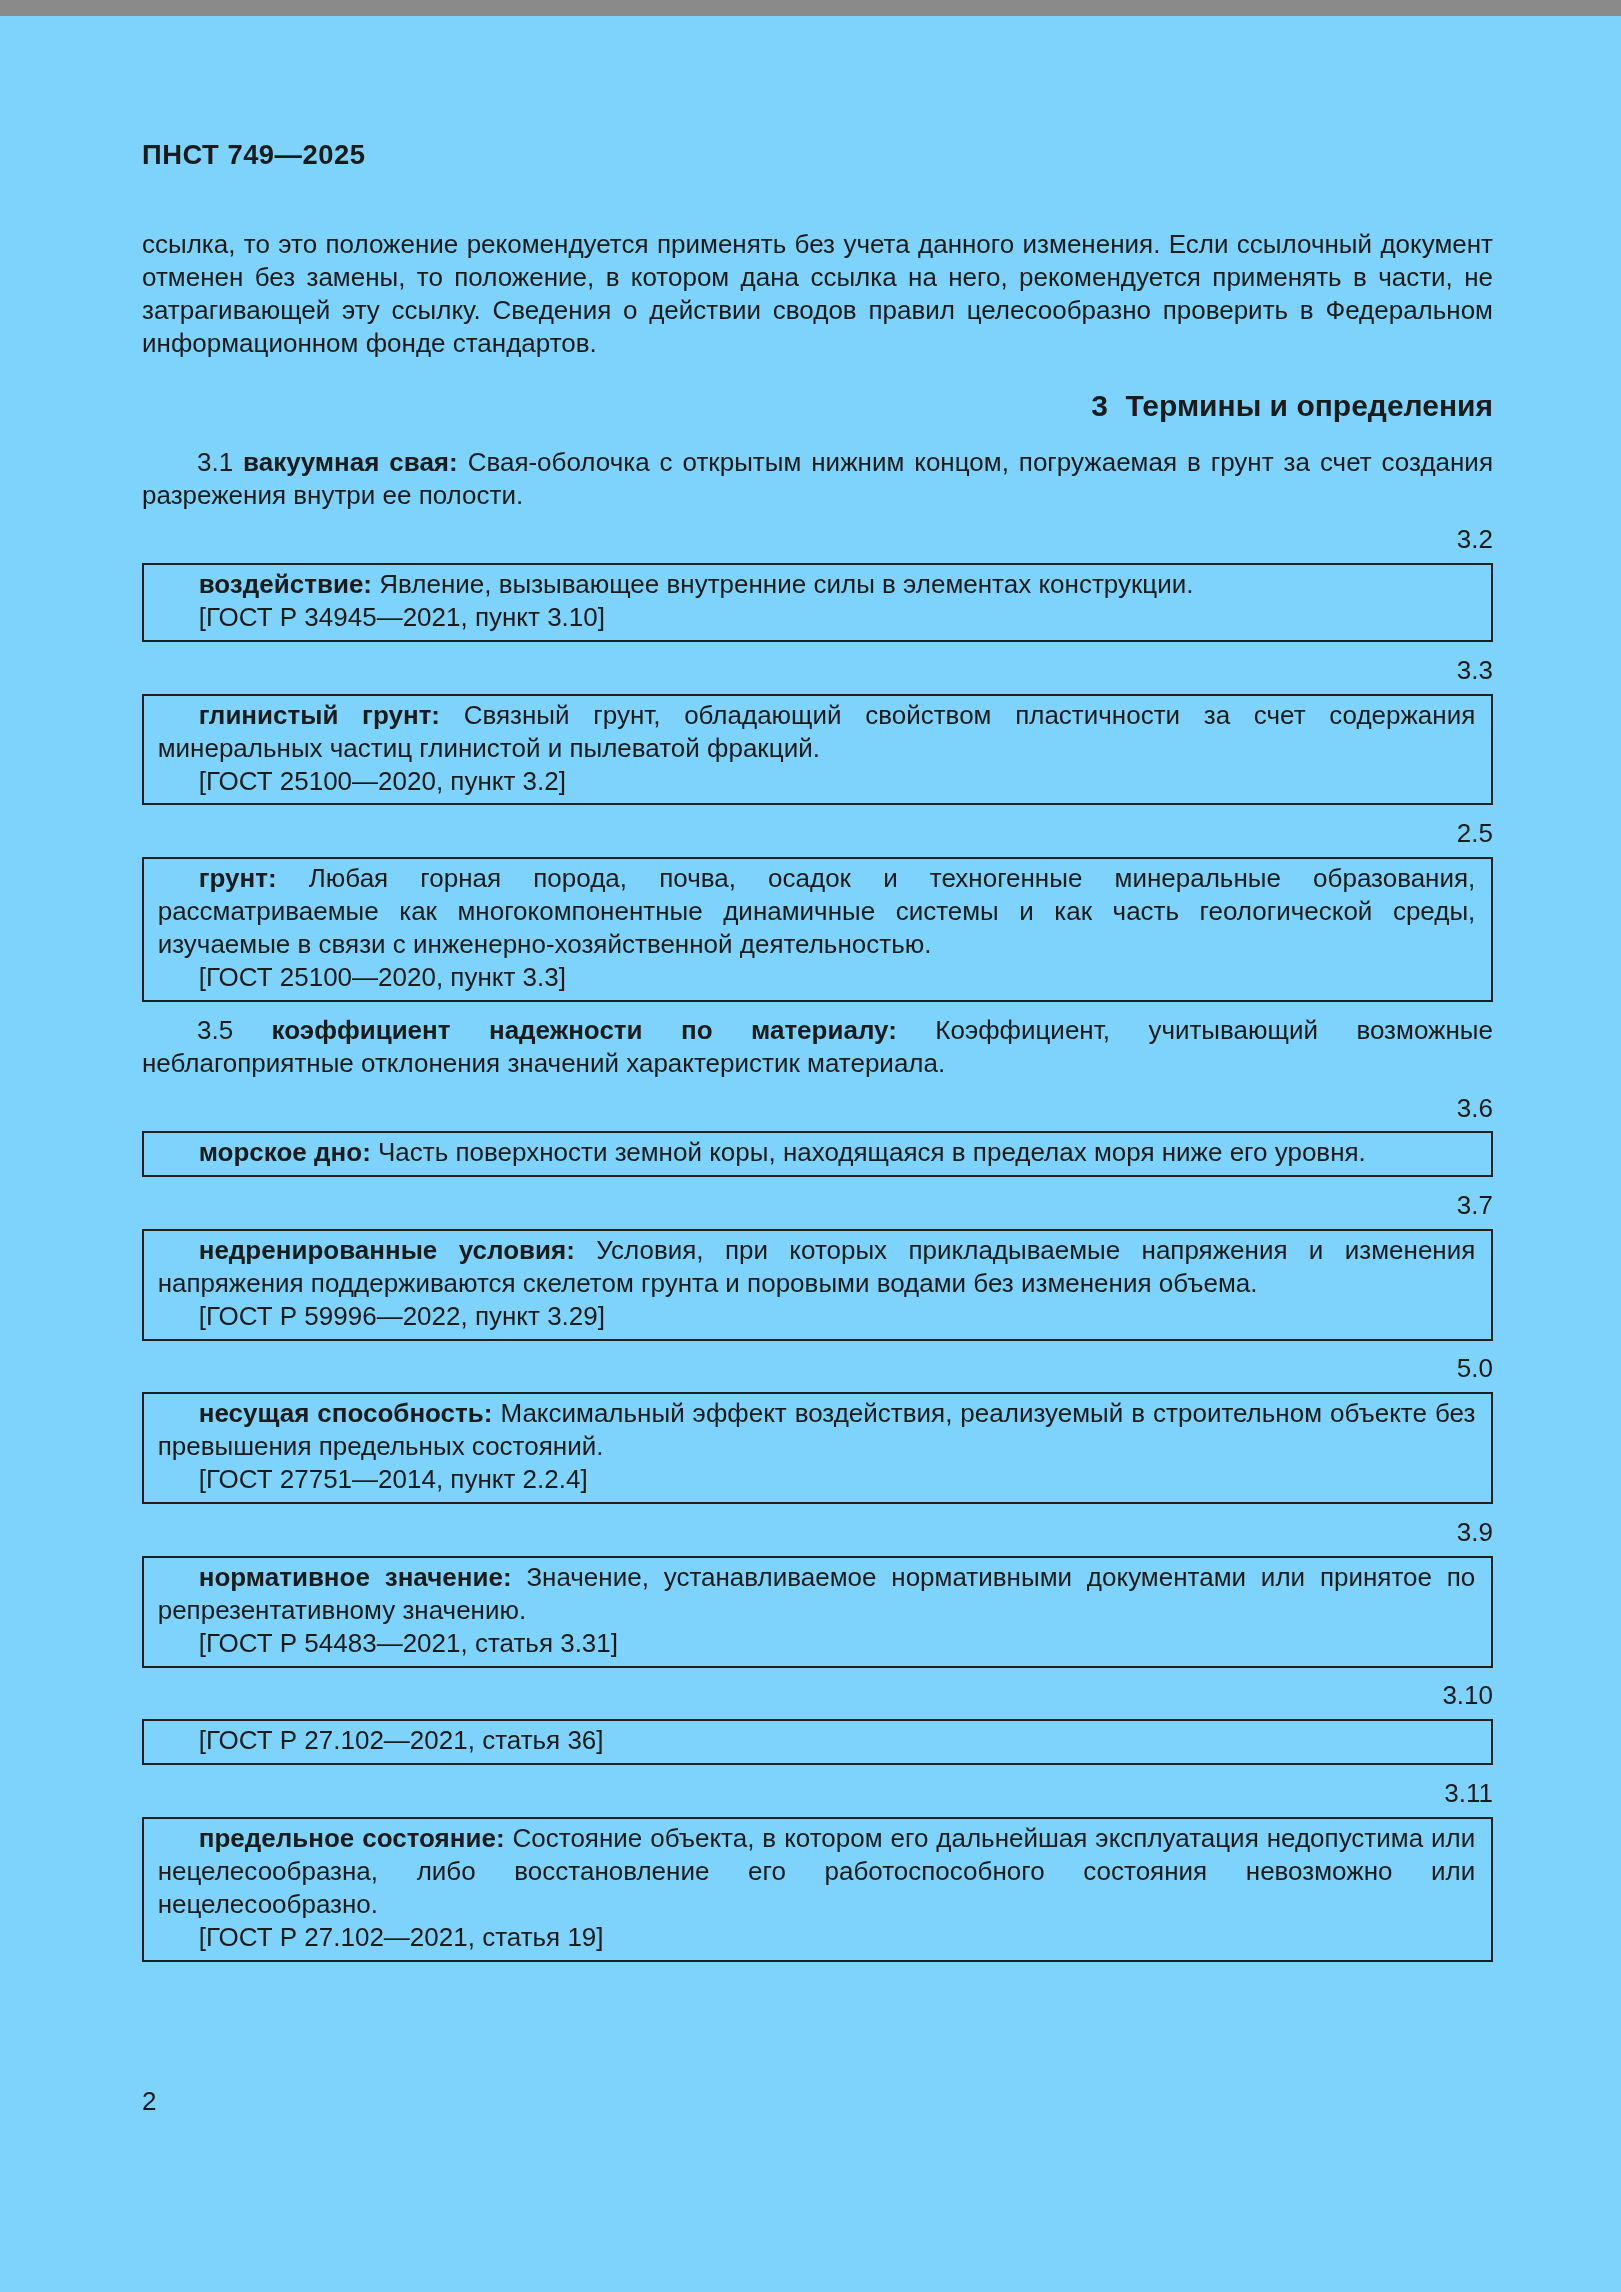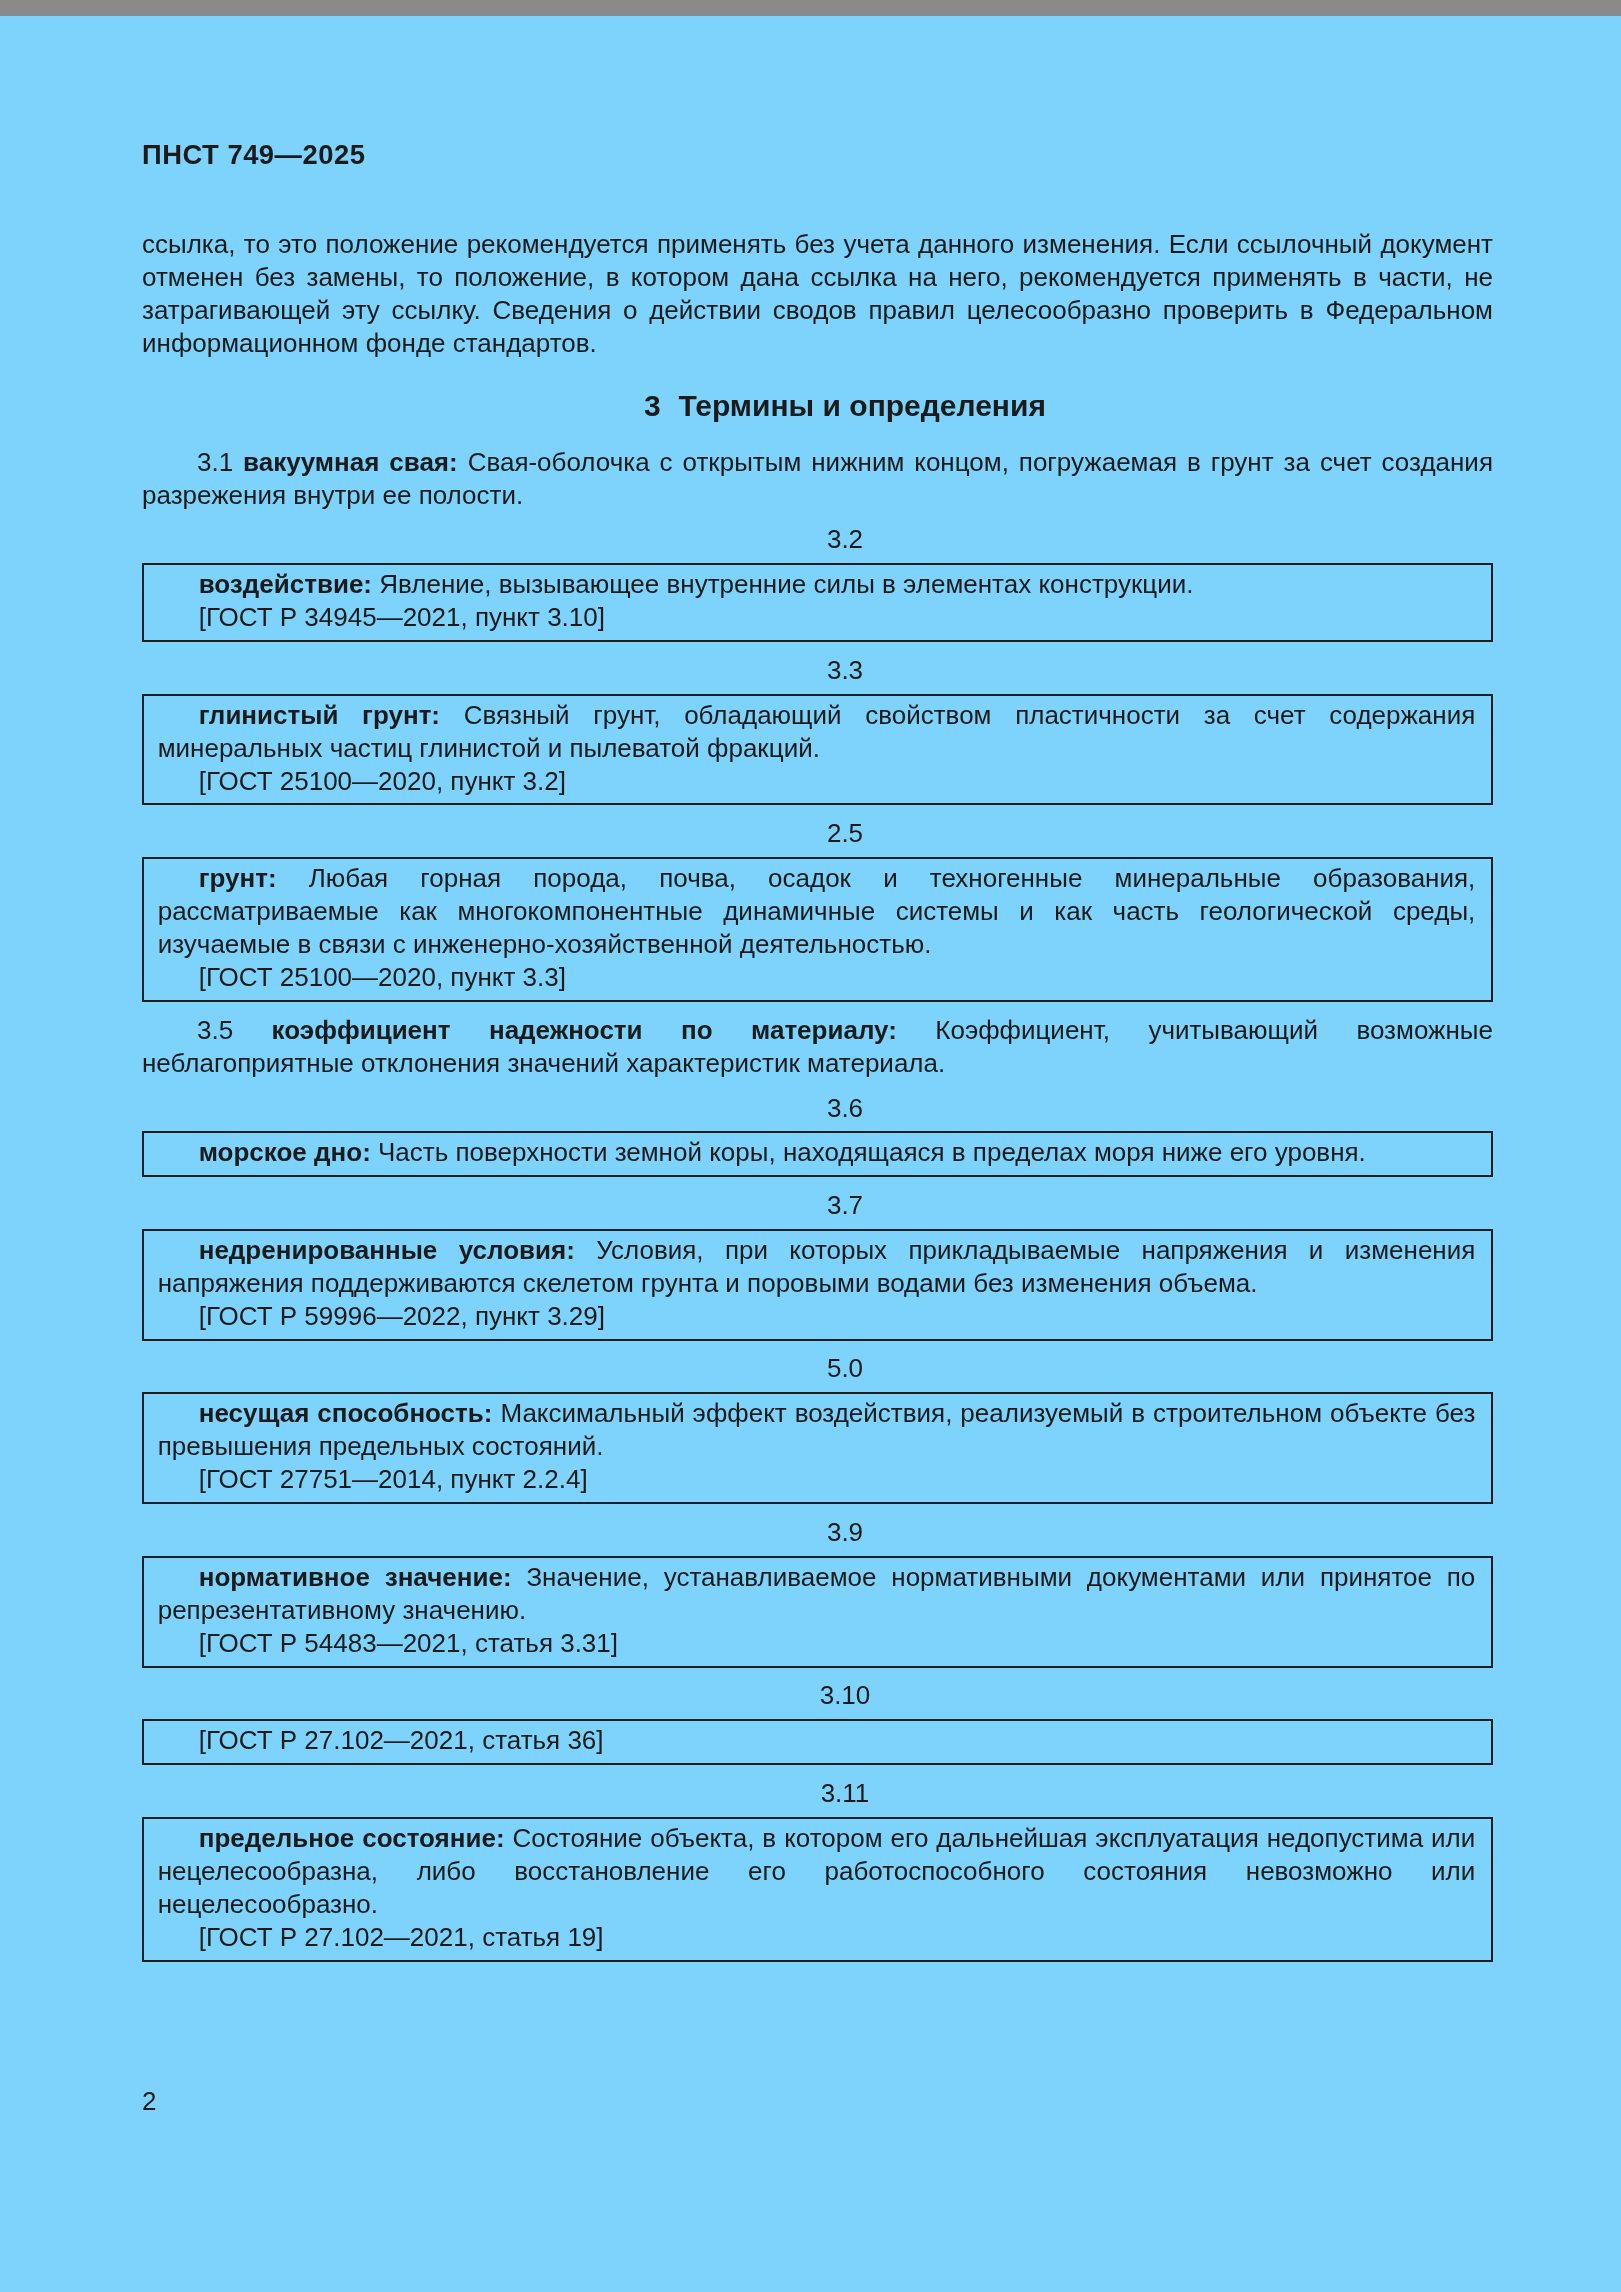--- a/index.html
+++ b/index.html
@@ -29,30 +29,30 @@
     line-height:33px;
     text-align:justify;
   }
   p{margin:0;}
   p.para{text-indent:55px;}
   .section-heading{
     font-size:30px;
     font-weight:bold;
     margin:29px 0 23.5px 0;
     padding-left:55px;
-    text-align:center;
+    text-align:right;
   }
   .section-heading .sec-num{margin-right:17.6px;}
   .term-plain{text-indent:55px;}
   .term-plain .t-num{font-weight:normal;}
   .term-label{
     text-indent:55px;
     margin-top:11.8px;
     margin-bottom:6.9px;
-    text-align:center;
+    text-align:right;
   }
   .term-box{
     border:2.9px solid #1f1f1f;
     padding:2.9px 15.7px 5.9px 13.7px;
     box-sizing:border-box;
   }
   .term-box .def{text-indent:41px;}
   .term-box .src{text-indent:41px;text-align:left;}
   b.t-name{font-weight:bold;}
   .page-number{

